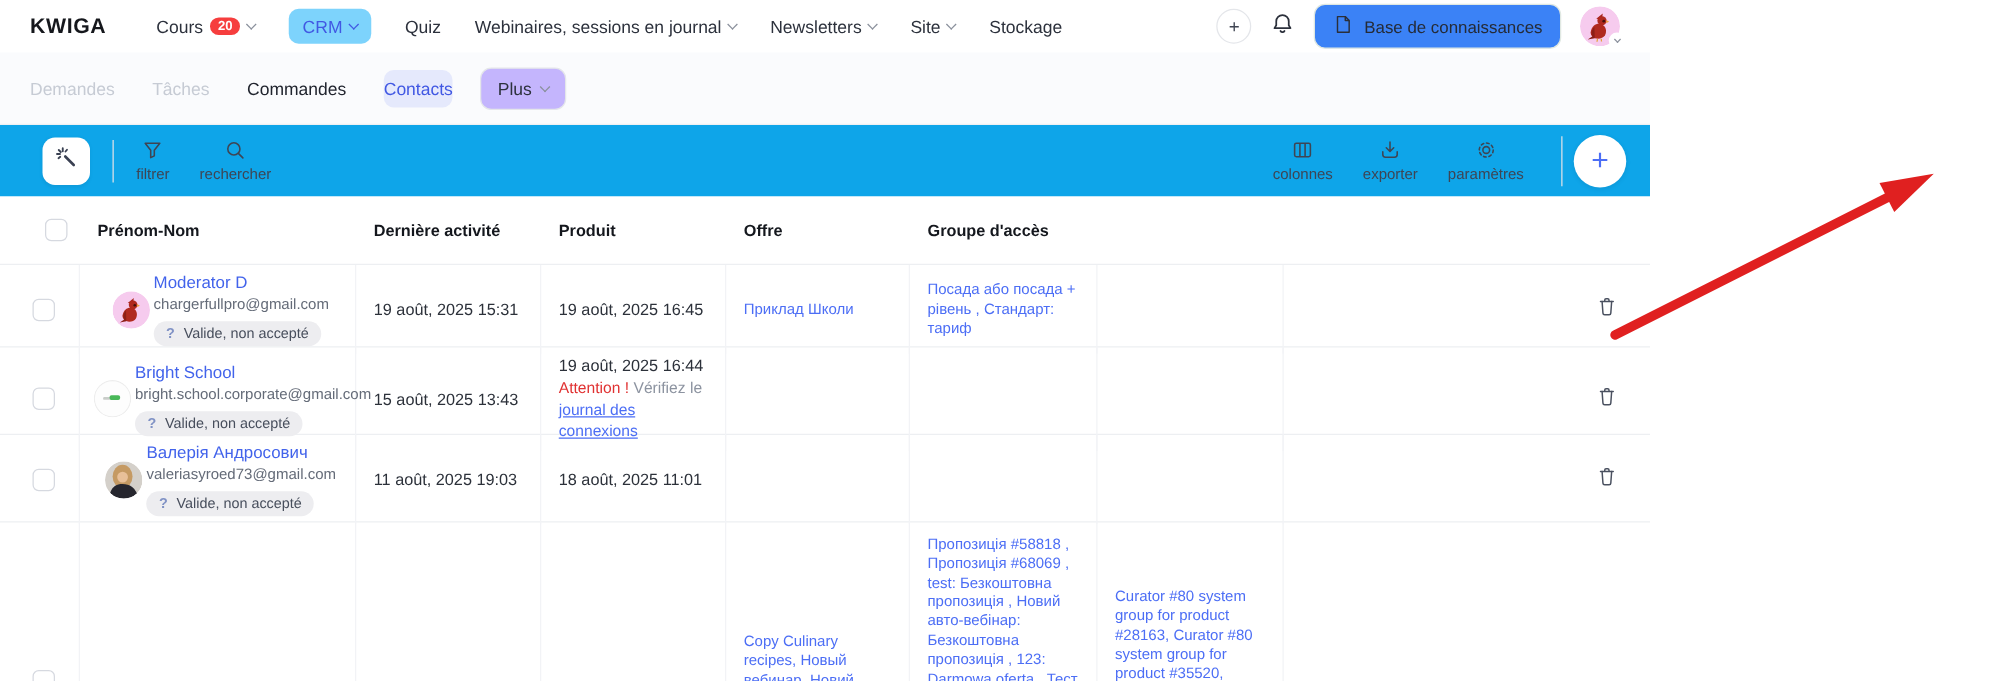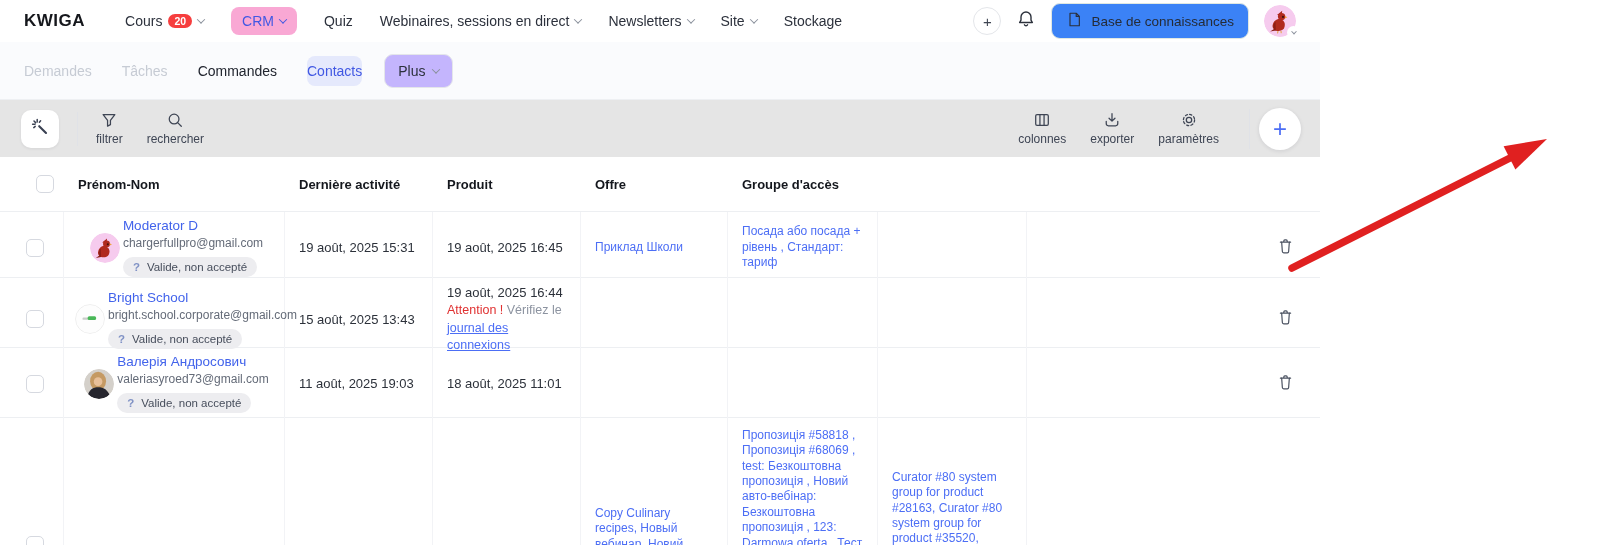--- a/index.html
+++ b/index.html
@@ -5,21 +5,21 @@
   * { margin:0; padding:0; box-sizing:border-box; }
   html,body { width:1600px; height:545px; overflow:hidden; background:#fff;
               font-family:"Liberation Sans", sans-serif; }
   .app { position:relative; width:1320px; height:545px; }
 
   
   .navbar { height:42px; display:flex; align-items:center; padding:0 24px; background:#fff; }
   .logo { font-size:17px; font-weight:800; letter-spacing:.5px; color:#15171c; }
   .main-nav { display:flex; align-items:center; gap:27px; margin-left:40px; font-size:14px; color:#2c313c; }
   .nav-item { display:flex; align-items:center; gap:6px; cursor:pointer; white-space:nowrap; }
-  .pill-active { background:#f9a8d4; color:#4158e3; border-radius:8px; padding:6px 11px; }
+  .pill-active { background:#7dd3fc; color:#4158e3; border-radius:8px; padding:6px 11px; }
   .badge-count { background:#f63e3e; color:#fff; font-size:10.5px; font-weight:bold;
                  border-radius:9px; padding:2px 6px; line-height:1; }
   .chev { width:6px; height:6px; border-right:1.6px solid #8a909c; border-bottom:1.6px solid #8a909c;
           transform:rotate(45deg) translate(-1px,-1px); display:inline-block; }
   .nav-right { margin-left:auto; display:flex; align-items:center; gap:15px; }
   .icon-circle { width:28px; height:28px; border:1px solid #e4e6ea; border-radius:50%;
                  display:flex; align-items:center; justify-content:center;
                  font-size:15px; color:#3f4552; background:#fff; }
   .kb-btn { display:flex; align-items:center; gap:9px; background:#3b82f6; border:1px solid #e0e8e2;
             border-radius:9px; padding:7px 14px; font-size:13.5px; color:#252b36; }
@@ -32,21 +32,21 @@
   
   .tabs-row { height:58px; background:#fafbfd; border-bottom:1px solid #eef0f3;
               display:flex; align-items:center; padding:0 24px; gap:30px; font-size:14px; }
   .tab { color:#20242e; cursor:pointer; }
   .tab.muted { color:#c6cbd4; }
   .tab.pill { background:#e5e9fc; color:#4158e3; border-radius:8px; padding:7px 0; }
   .plus-btn { display:flex; align-items:center; gap:8px; background:#c4b5fd; border:1px solid #e4e6ea;
               border-radius:9px; padding:8px 13px; color:#2c313c; margin-left:-8px; }
 
   
-  .toolbar { height:57px; background:#e5e5e5; display:flex; align-items:center; padding:0 19px 0 21px; }
+  .toolbar { height:57px; background:#0ea5e9; display:flex; align-items:center; padding:0 19px 0 34px; }
   .wand-btn { width:38px; height:38px; background:#fff; border-radius:10px;
               box-shadow:0 1px 3px rgba(20,24,40,.08); display:flex; align-items:center; justify-content:center; }
   .tdivider { width:1px; height:34px; background:#e0e2e7; margin:0 18px; }
   .tool { display:flex; flex-direction:column; align-items:center; gap:3px; color:#3e4554;
           font-size:12px; cursor:pointer; }
   .tool + .tool { margin-left:24px; }
   .tool svg { display:block; }
   .toolbar-right { margin-left:auto; display:flex; align-items:center; }
   .rdivider { width:1px; height:40px; background:#e0e2e7; margin:0 9px 0 30px; }
   .add-btn { width:42px; height:42px; border-radius:50%; background:#fff; color:#4c6ef5;
@@ -104,21 +104,21 @@
         <span class="chev"></span>
       </div>
       <div class="nav-item pill-active">
         <span>CRM</span>
         <span class="chev" style="border-color:#4158e3;"></span>
       </div>
       <div class="nav-item">
         <span>Quiz</span>
       </div>
       <div class="nav-item">
-        <span>Webinaires, sessions en direct</span>
+        <span>Webinaires, sessions en journal</span>
         <span class="chev"></span>
       </div>
       <div class="nav-item">
         <span>Newsletters</span>
         <span class="chev"></span>
       </div>
       <div class="nav-item">
         <span>Site</span>
         <span class="chev"></span>
       </div>

